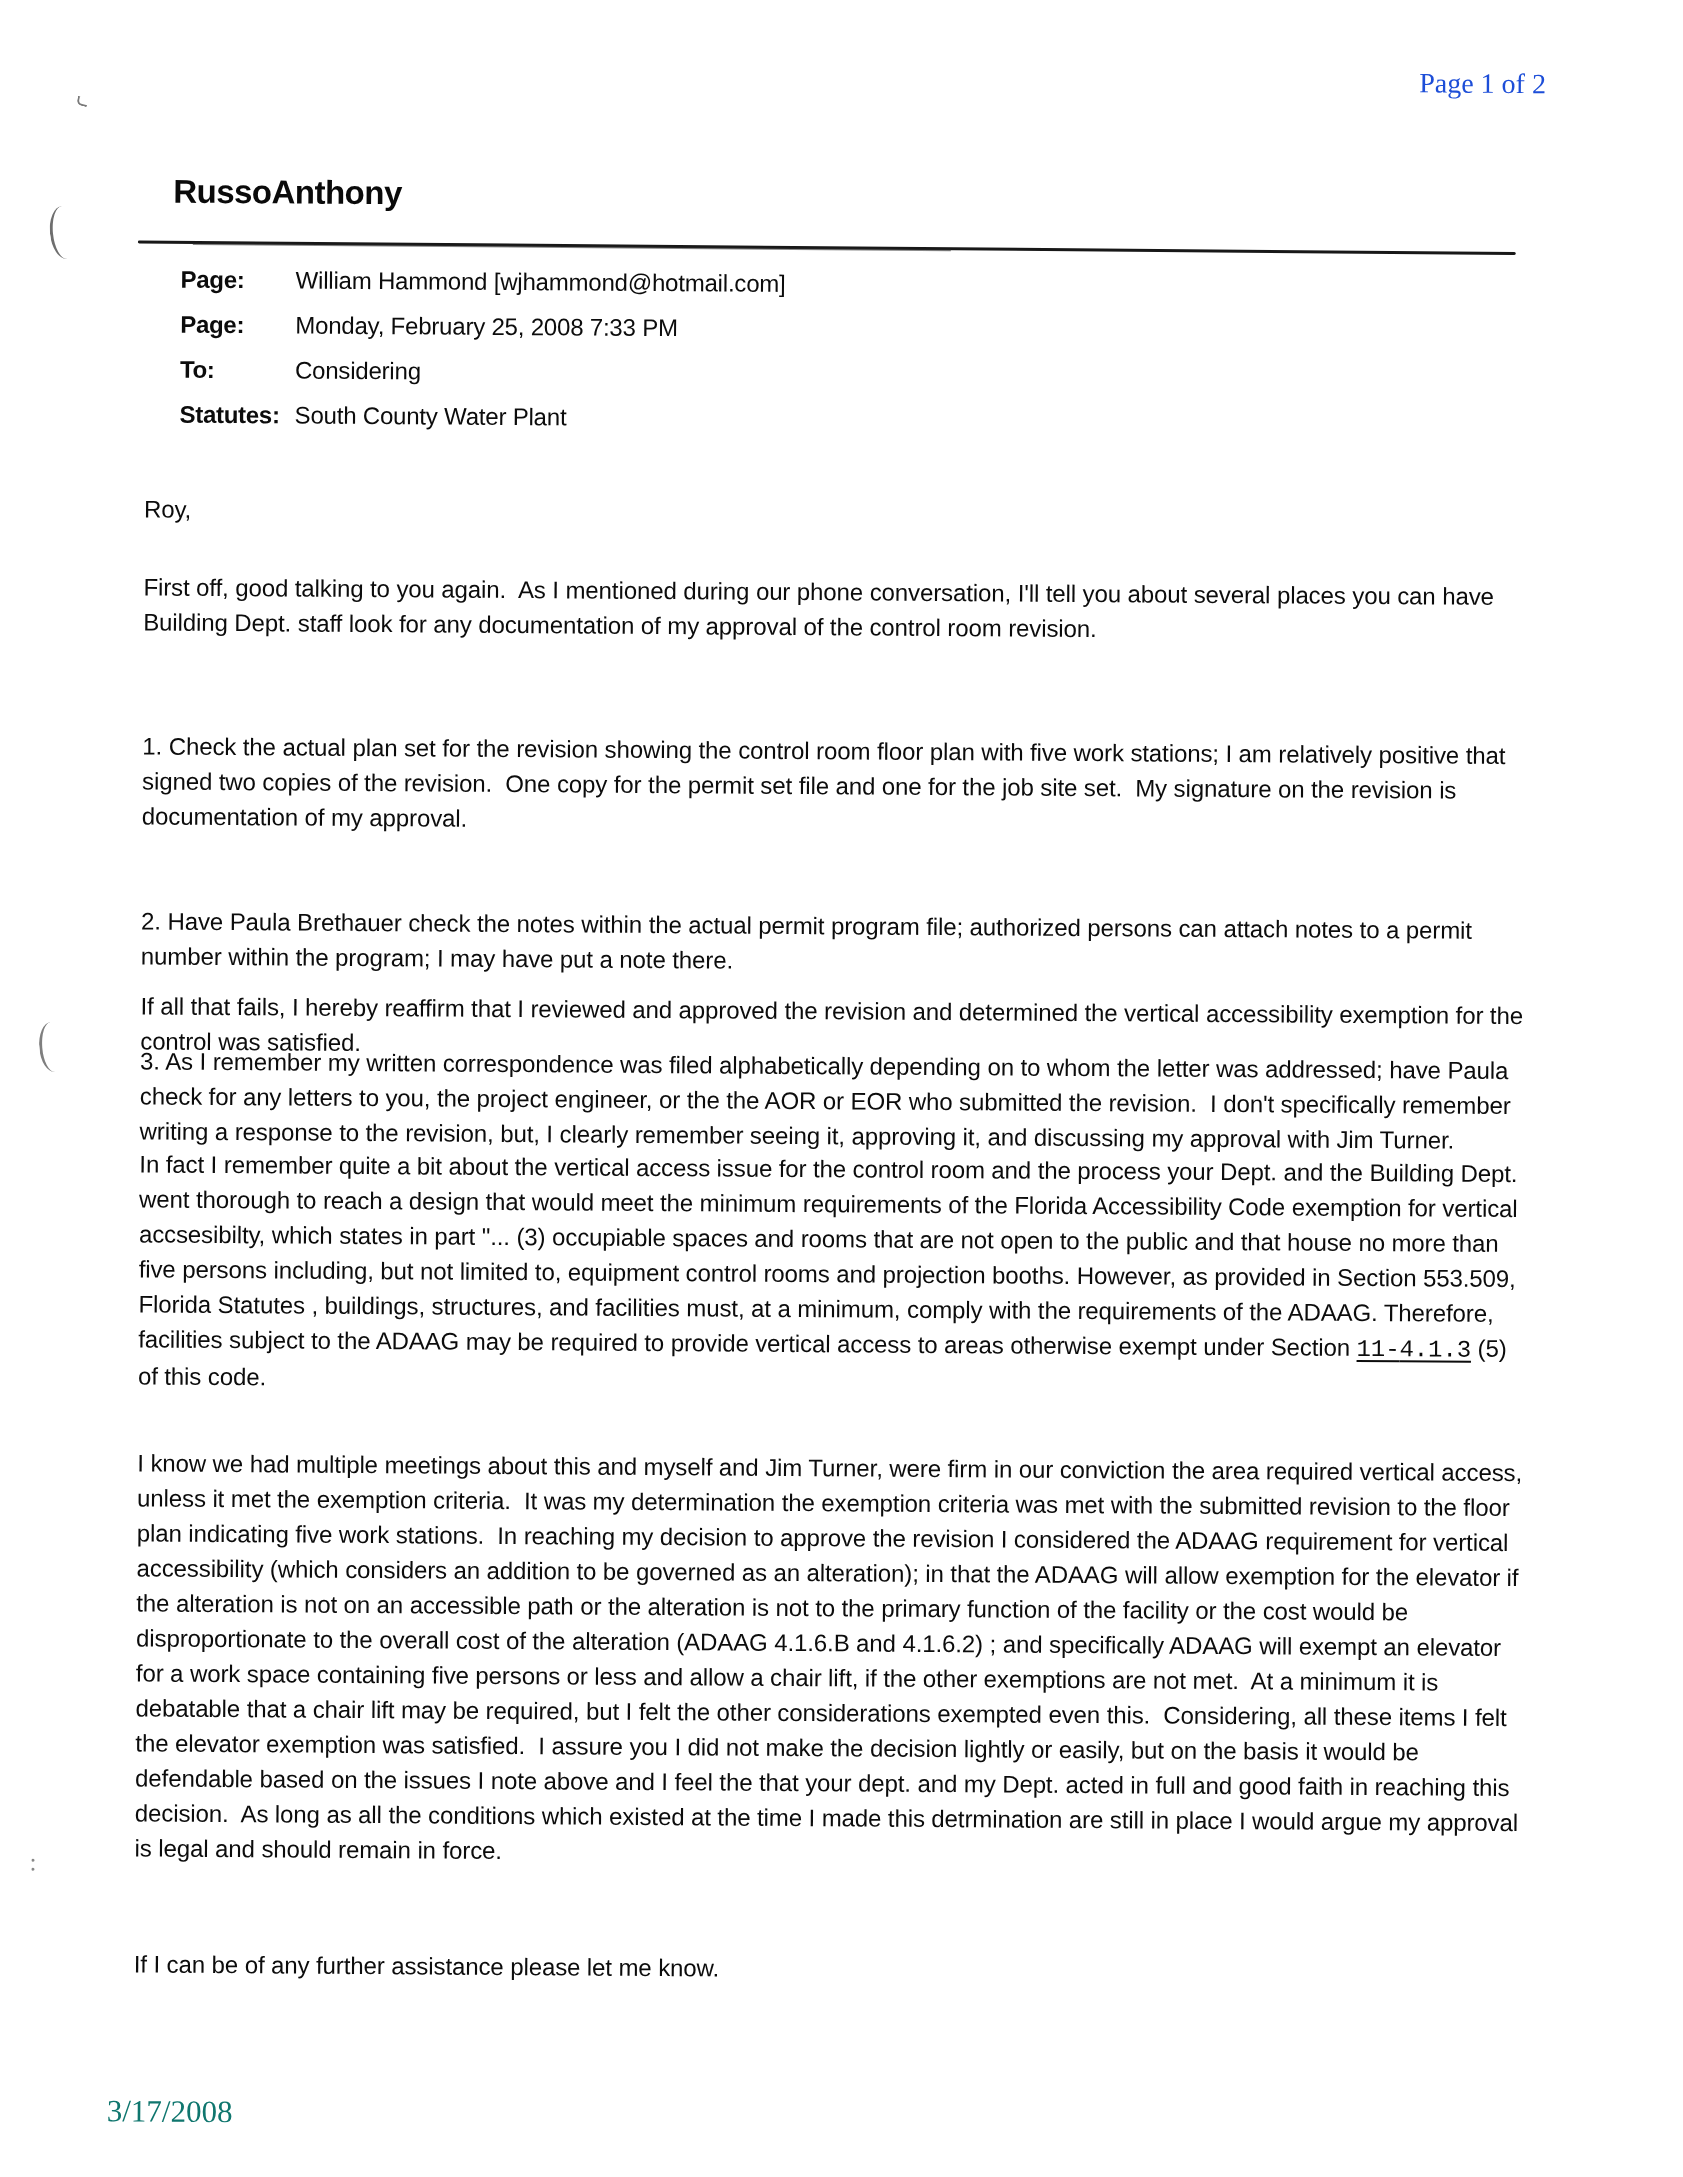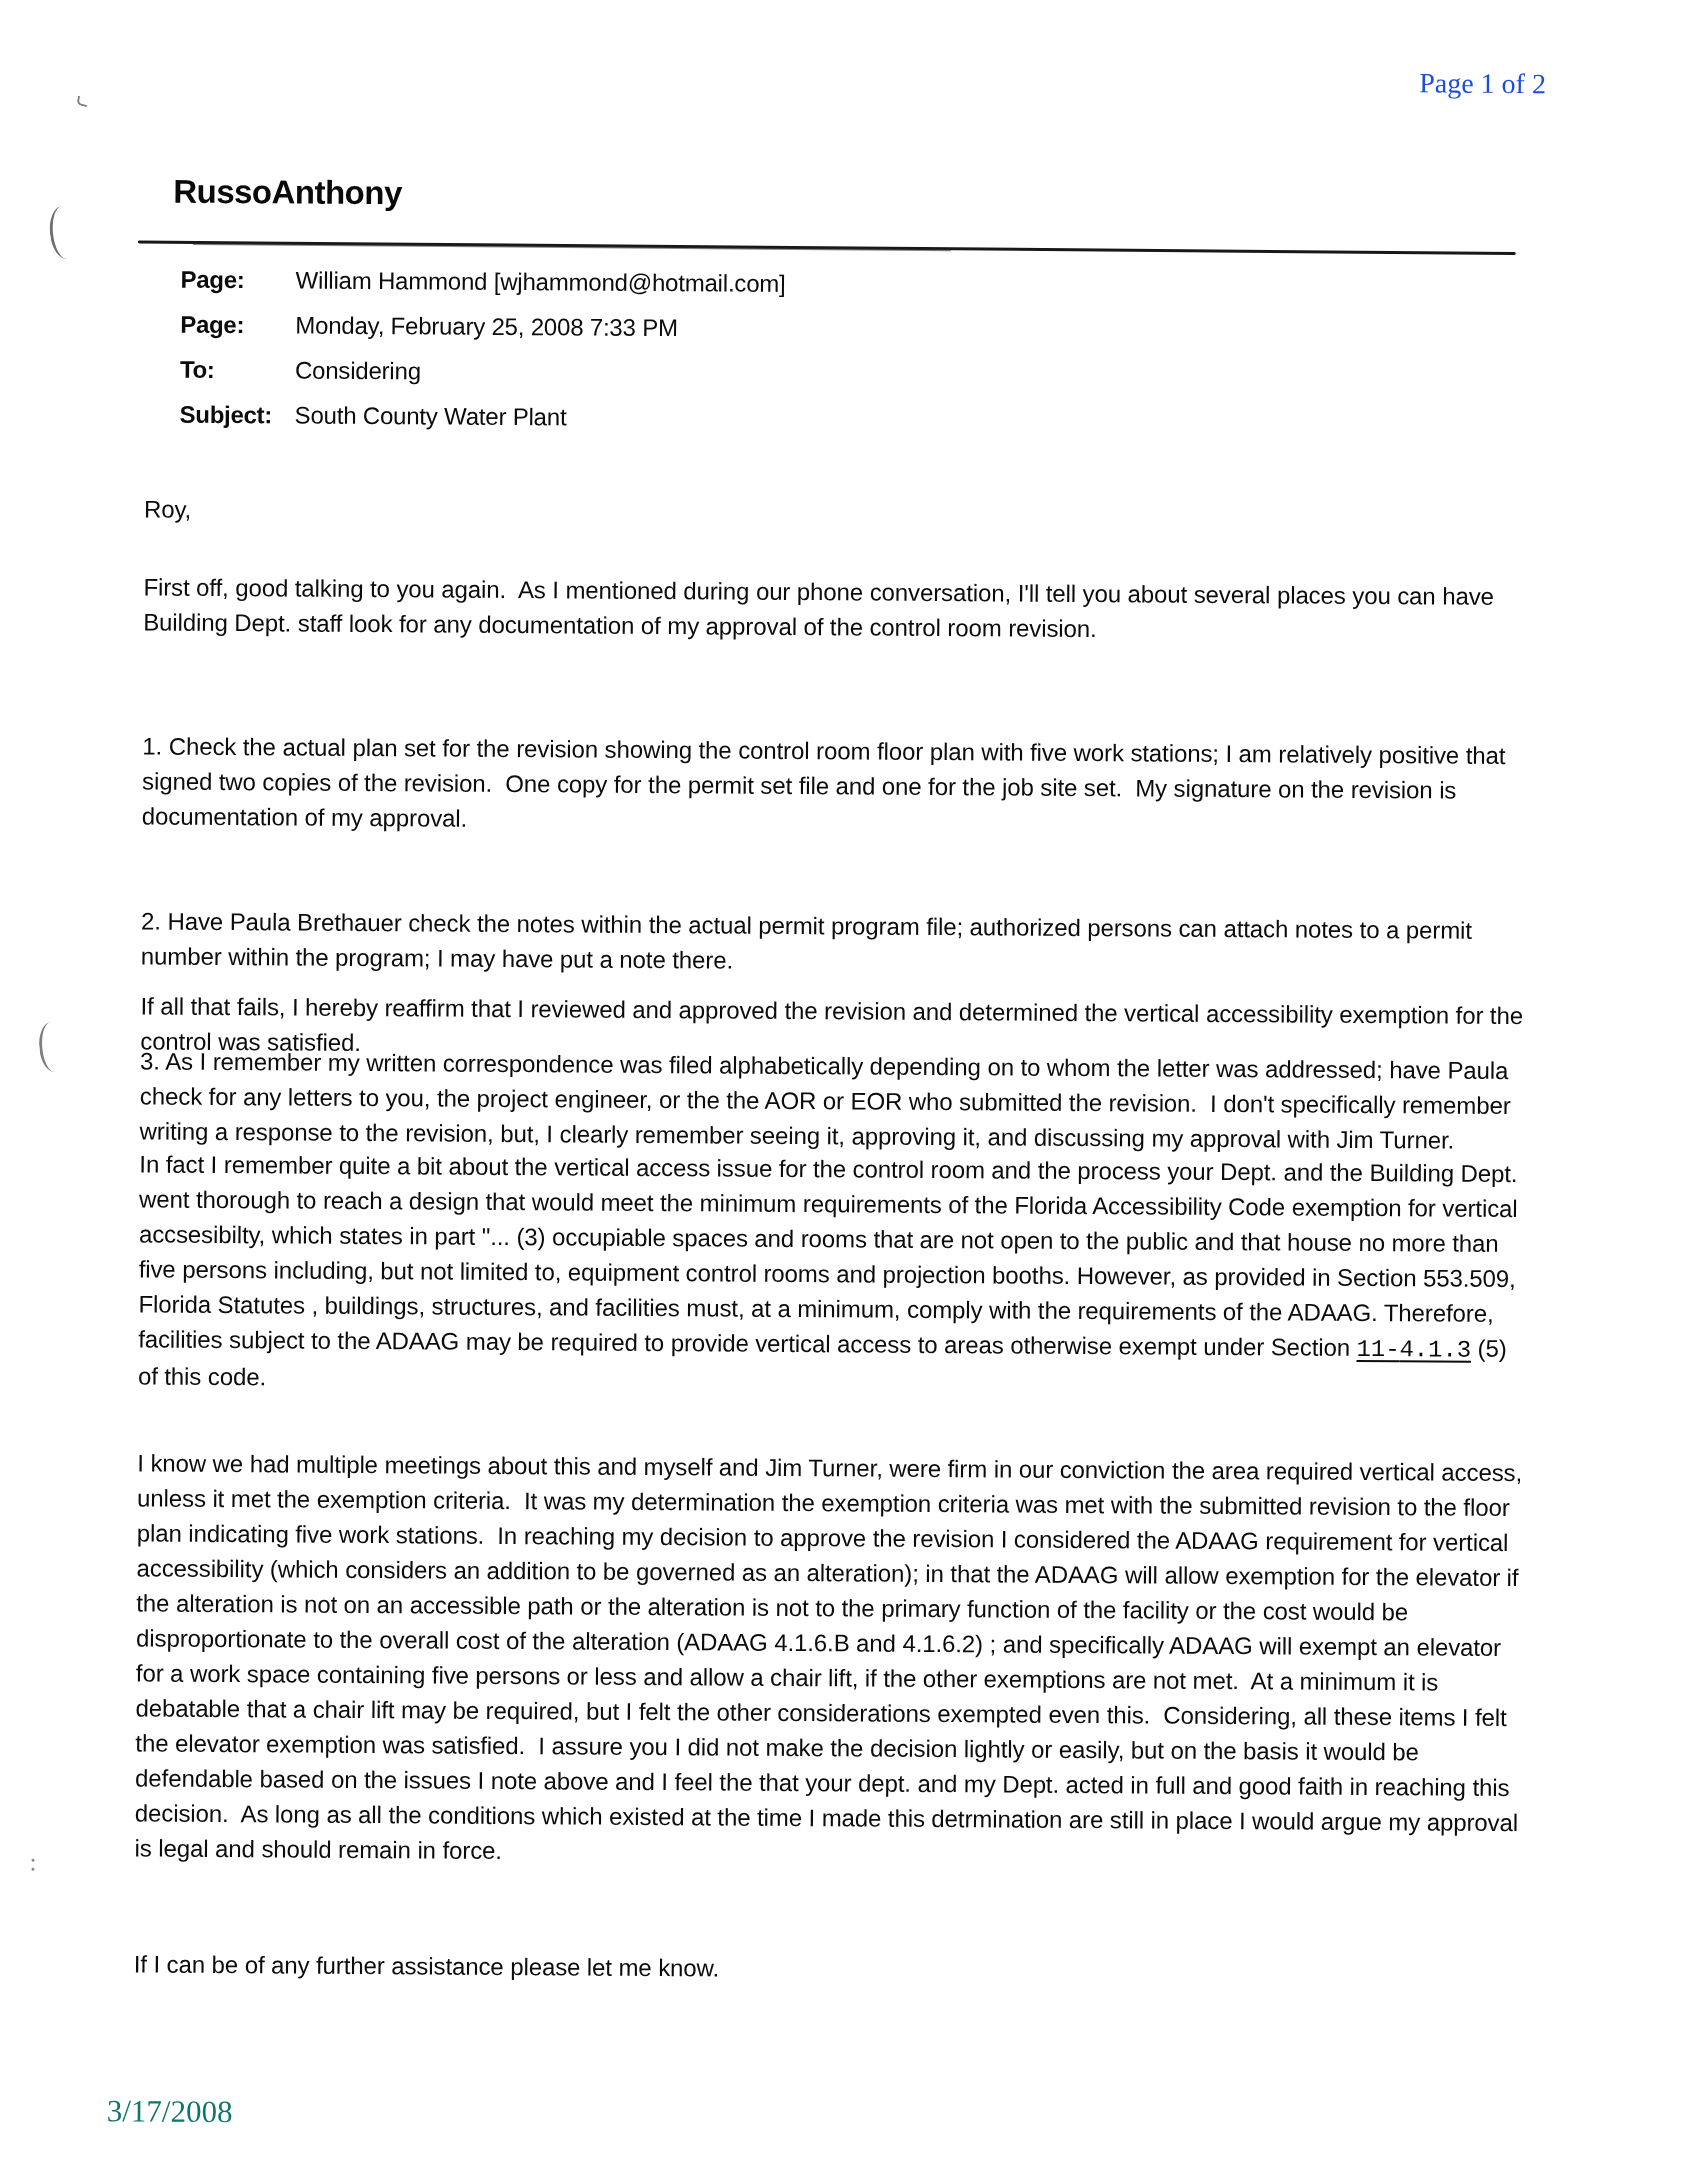--- a/index.html
+++ b/index.html
@@ -168,21 +168,21 @@
     </div>
     <div class="meta-row">
       <span class="meta-label">Page:</span>
       <span class="meta-value">Monday, February 25, 2008 7:33 PM</span>
     </div>
     <div class="meta-row">
       <span class="meta-label">To:</span>
       <span class="meta-value">Considering</span>
     </div>
     <div class="meta-row">
-      <span class="meta-label">Subject:</span>
+      <span class="meta-label">Statutes:</span>
       <span class="meta-value">South County Water Plant</span>
     </div>
   </div>
 
   <div class="para pos-salutation">Roy,</div>
 
   <div class="para pos-intro">First off, good talking to you again.  As I mentioned during our phone conversation, I'll tell you about several places you can have Building Dept. staff look for any documentation of my approval of the control room revision.</div>
 
   <div class="para pos-list">
     <div class="list-item">1. Check the actual plan set for the revision showing the control room floor plan with five work stations; I am relatively positive that signed two copies of the revision.  One copy for the permit set file and one for the job site set.  My signature on the revision is documentation of my approval.</div>

